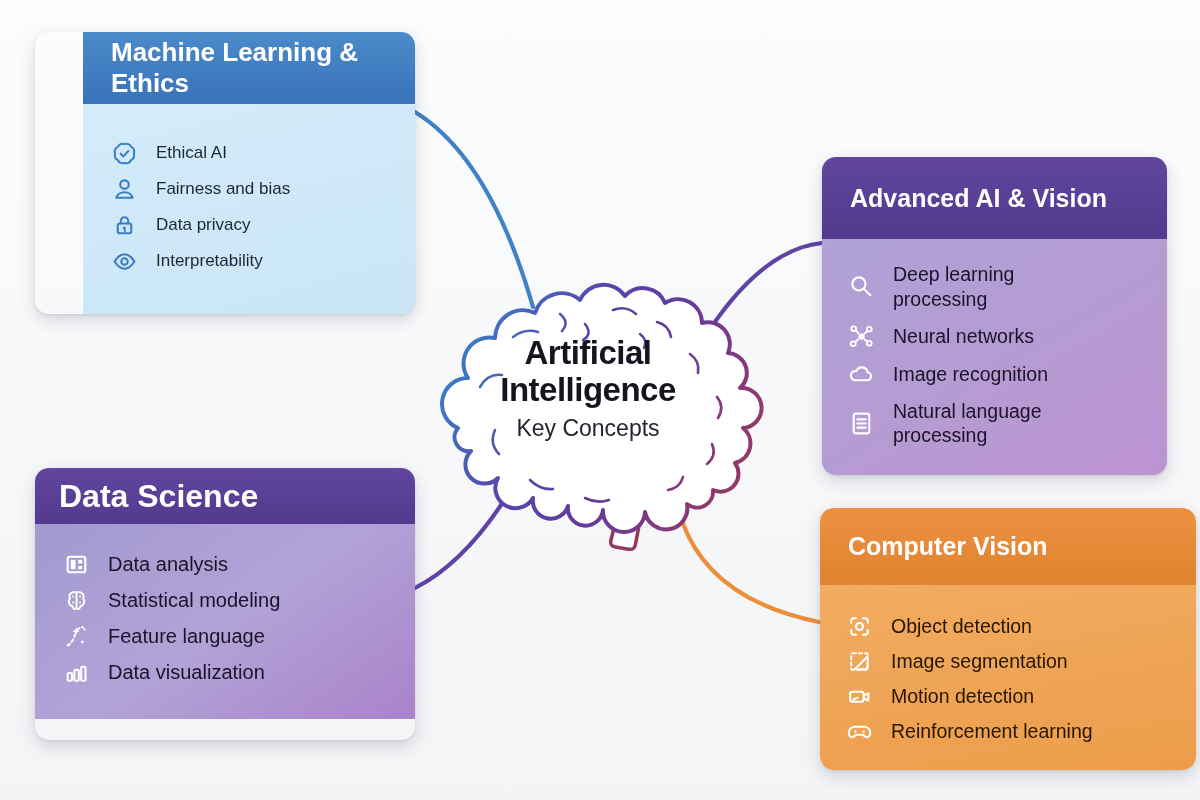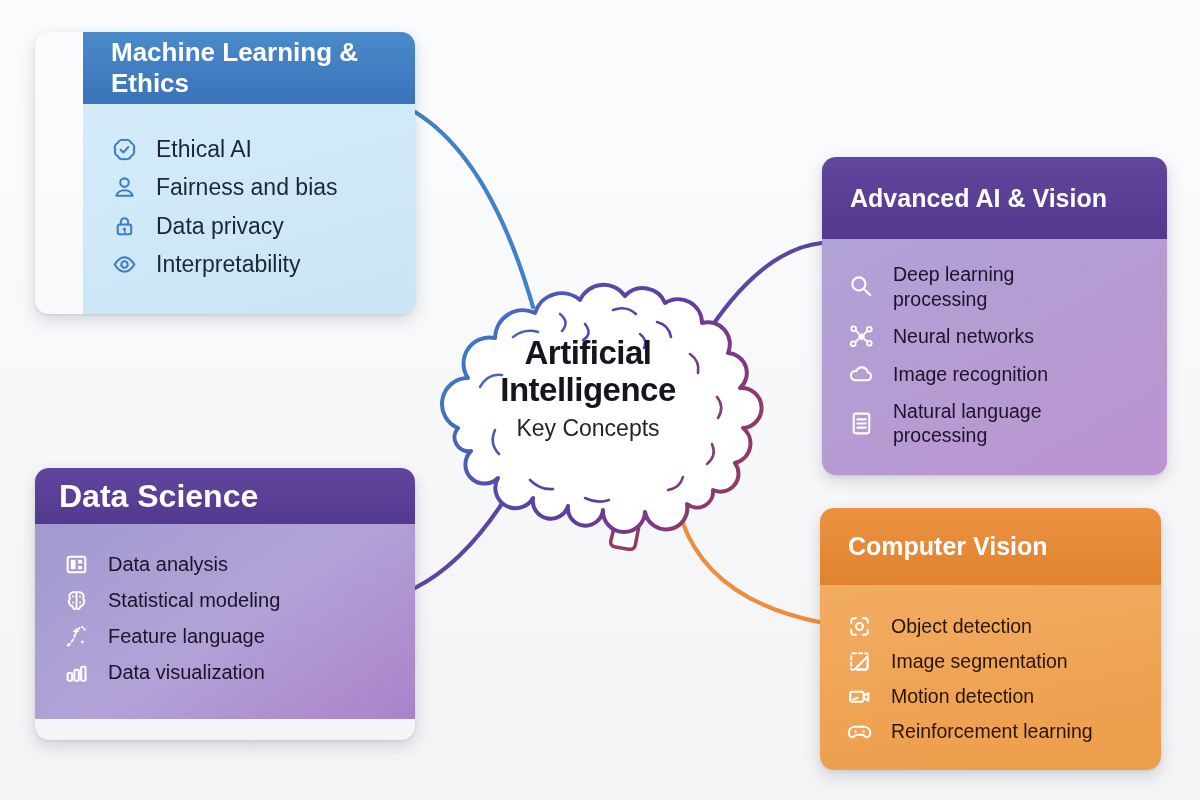--- a/index.html
+++ b/index.html
@@ -22,38 +22,38 @@
   .item { display:flex; align-items:center; gap:18px; }
   .item-icon { flex:0 0 auto; display:flex; align-items:center; justify-content:center; }
   .item-icon svg { display:block; }
   .item-label { line-height:1.28; }
 
   
   .card-ml { left:35px; top:32px; width:380px; height:282px;padding-left:48px; }
   .card-ml .card-header { height:72px; font-size:26px; background:linear-gradient(180deg,#4a8aca,#3a73b8); }
   .card-ml .card-body { height:210px; padding:6px 20px 10px 28px; gap:9px; background:linear-gradient(165deg,#d4ecfa,#c9e5f6); }
   .card-ml .item-icon { color:#3b7ec6; }
-  .card-ml .item-label { color:#1d2733; font-size:23px; }
+  .card-ml .item-label { color:#1d2733; font-size:17px; }
 
   
   .card-ai { left:822px; top:157px; width:345px; height:318px; }
   .card-ai .card-header { height:82px; font-size:25px; background:linear-gradient(180deg,#61459e,#533a8d); }
   .card-ai .card-body { height:236px; padding:12px 26px 16px 26px; gap:11px; background:linear-gradient(150deg,#afa2d6 0%,#b79ad2 60%,#bd93d1 100%); }
   .card-ai .item-icon { color:#ffffff; }
   .card-ai .item-label { color:#19142a; font-size:19.5px; width:215px; }
 
   
   .card-ds { left:35px; top:468px; width:380px; height:272px; }
   .card-ds .card-header { height:56px; font-size:32px; background:linear-gradient(180deg,#61459e,#533a8d);padding-left:24px; }
   .card-ds .card-body { height:195px; padding:4px 20px 10px 28px; gap:9px; background:linear-gradient(145deg,#a299cf 0%,#b2a3d7 50%,#aa82ca 100%); }
   .card-ds .item-icon { color:#ffffff; }
   .card-ds .item-label { color:#19142a; font-size:20px; }
 
   
-  .card-cv { left:820px; top:508px; width:341px; height:262px; }
+  .card-cv { left:820px; top:508px; width:376px; height:262px; }
   .card-cv .card-header { height:77px; font-size:25px; background:linear-gradient(180deg,#eb9140,#e08330); }
   .card-cv .card-body { height:185px; padding:4px 14px 1px 26px; gap:8px; background:linear-gradient(170deg,#f2ac62,#ec9d49); }
   .card-cv .item-icon { color:#ffffff; }
   .card-cv .item-label { color:#271502; font-size:19.5px; }
 </style>
 </head>
 <body>
 
 <div class="stage">
 

